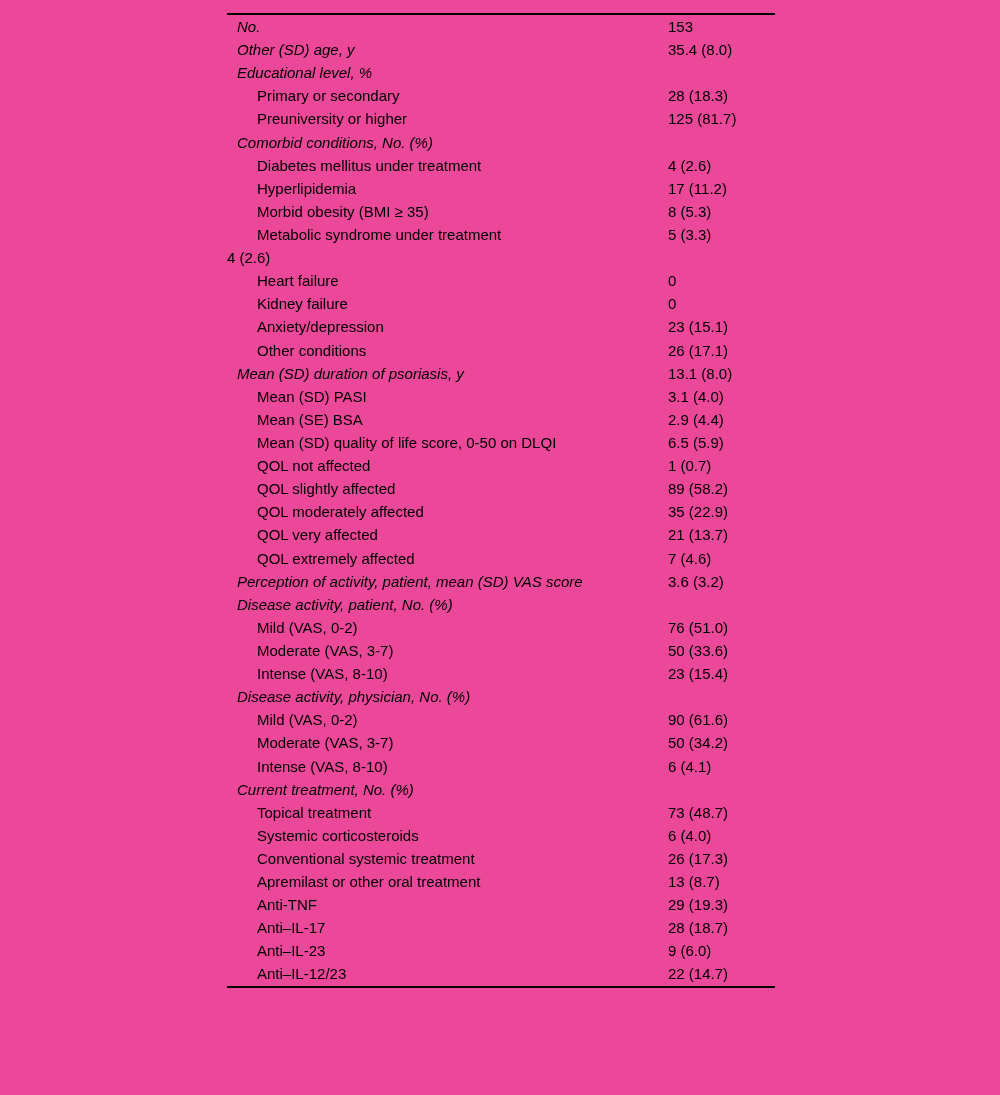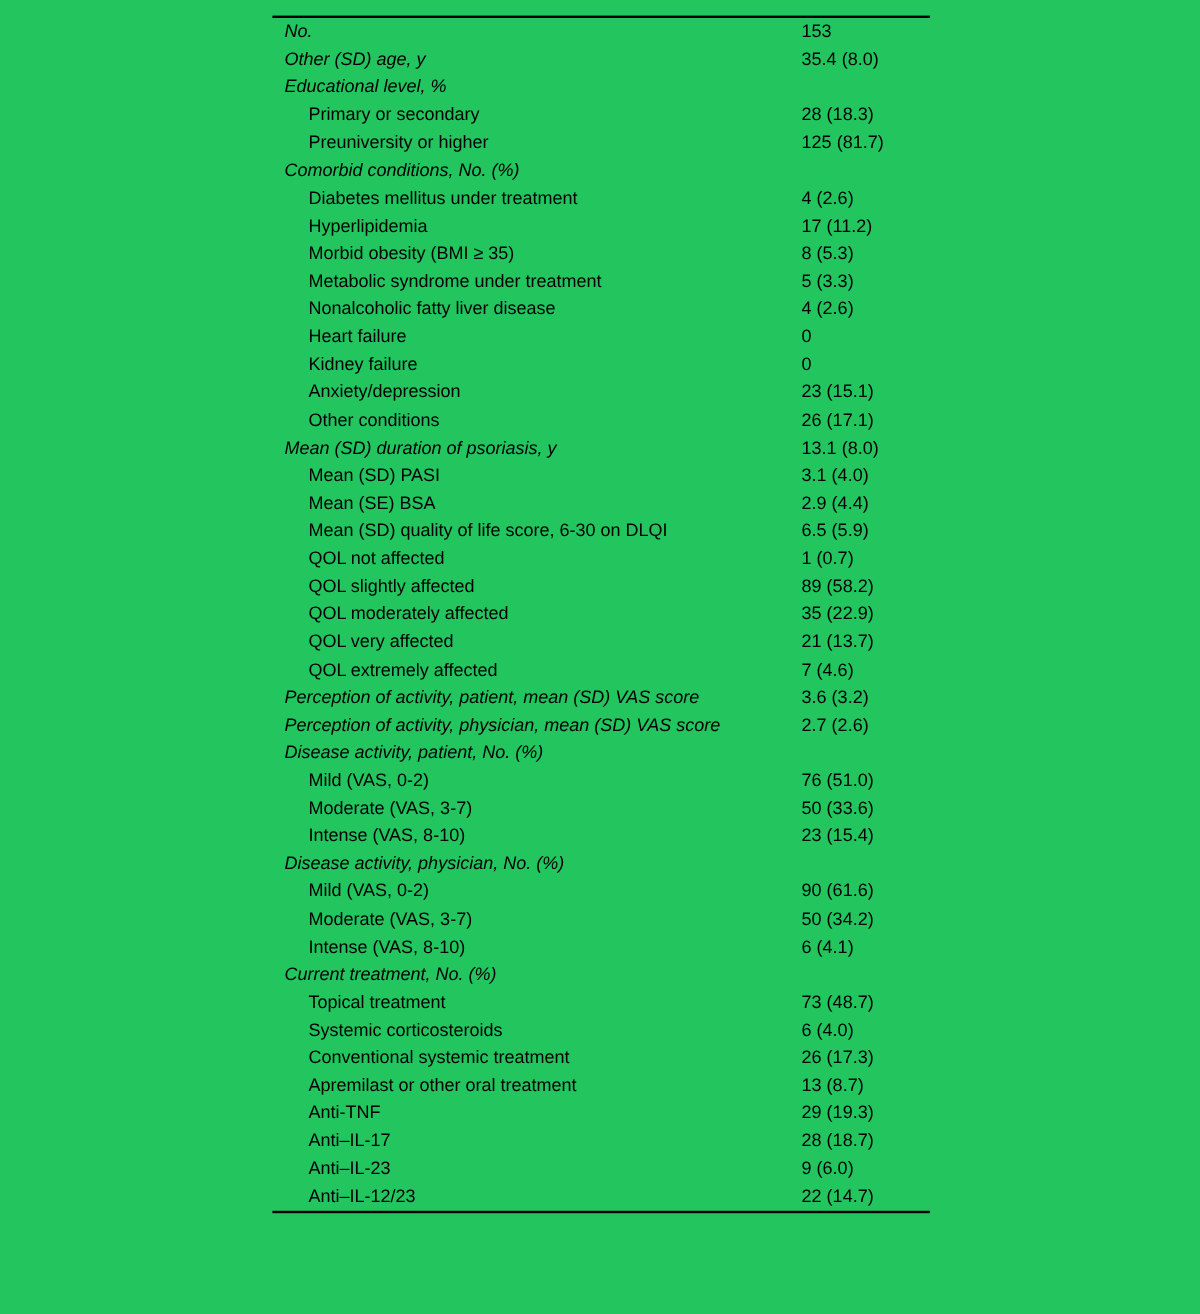--- a/index.html
+++ b/index.html
@@ -4,21 +4,21 @@
 <style>
   html, body {
     margin: 0;
     padding: 0;
     background: #ffffff;
   }
   .page {
     position: relative;
     width: 1000px;
     height: 1095px;
-    background: #22c55e;
+    background: #ec4899;
     font-family: "Liberation Sans", "DejaVu Sans", sans-serif;
     color: #000000;
     overflow: hidden;
   }
   .char-table {
     position: absolute;
     left: 227px;
     top: 13px;
     width: 548px;
     border-top: 2px solid #000000;
@@ -106,21 +106,20 @@
     <span class="value">8 (5.3)</span>
   </div>
 
   <div class="row level1">
     <span class="label">Metabolic syndrome under treatment</span>
     <span class="value">5 (3.3)</span>
   </div>
 
 
   <div class="row level1">
-    <span class="label">Nonalcoholic fatty liver disease</span>
     <span class="value">4 (2.6)</span>
   </div>
 
   <div class="row level1">
     <span class="label">Heart failure</span>
     <span class="value">0</span>
   </div>
 
   <div class="row level1">
     <span class="label">Kidney failure</span>
@@ -146,21 +145,21 @@
     <span class="label">Mean (SD) PASI</span>
     <span class="value">3.1 (4.0)</span>
   </div>
 
   <div class="row level1">
     <span class="label">Mean (SE) BSA</span>
     <span class="value">2.9 (4.4)</span>
   </div>
 
   <div class="row level1">
-    <span class="label">Mean (SD) quality of life score, 6-30 on DLQI</span>
+    <span class="label">Mean (SD) quality of life score, 0-50 on DLQI</span>
     <span class="value">6.5 (5.9)</span>
   </div>
 
 
   <div class="row level1">
     <span class="label">QOL not affected</span>
     <span class="value">1 (0.7)</span>
   </div>
 
   <div class="row level1">
@@ -181,24 +180,20 @@
   <div class="row level1">
     <span class="label">QOL extremely affected</span>
     <span class="value">7 (4.6)</span>
   </div>
 
   <div class="row level0">
     <span class="label">Perception of activity, patient, mean (SD) VAS score</span>
     <span class="value">3.6 (3.2)</span>
   </div>
 
-  <div class="row level0">
-    <span class="label">Perception of activity, physician, mean (SD) VAS score</span>
-    <span class="value">2.7 (2.6)</span>
-  </div>
 
   <div class="row level0">
     <span class="label">Disease activity, patient, No. (%)</span>
     <span class="value"></span>
   </div>
 
   <div class="row level1">
     <span class="label">Mild (VAS, 0-2)</span>
     <span class="value">76 (51.0)</span>
   </div>

